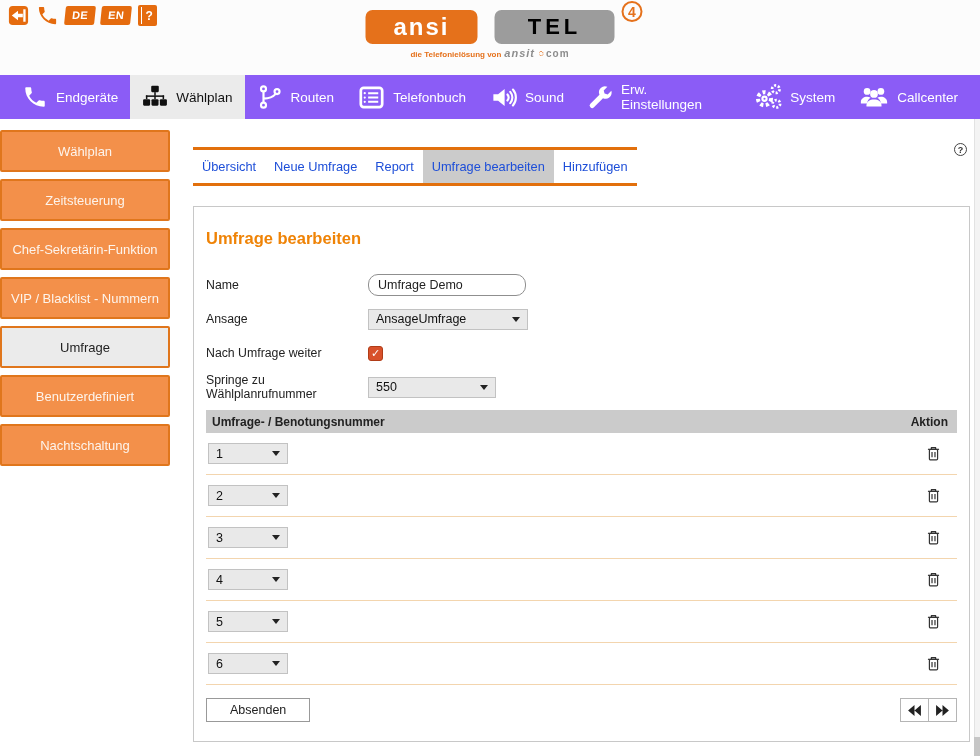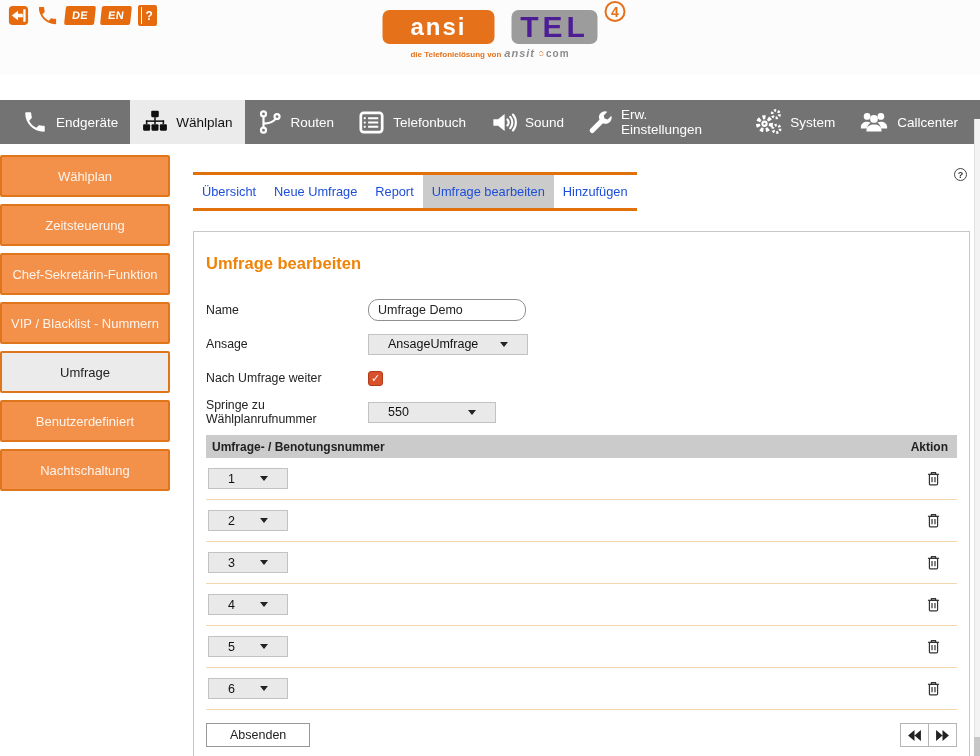--- a/index.html
+++ b/index.html
@@ -16,34 +16,34 @@
   .helpbook { position:relative; display:inline-flex; align-items:center; justify-content:center;
               width:19px; height:21px; background:#e56b0e; border-radius:2px; color:#fff;
               font-weight:bold; font-size:12px; padding-left:4px; }
   .helpbook::before { content:""; position:absolute; left:3px; top:2px; bottom:2px; width:1.6px; background:#fff; }
 
   .logo { position:absolute; left:50%; top:10px; transform:translateX(-50%); text-align:center; }
   .logo-row { position:relative; display:flex; gap:17px; }
   .logo-ansi { width:112px; height:34px; background:#e5711b; border-radius:7px; color:#fff;
                font-weight:bold; font-size:24px; letter-spacing:2px; display:flex; align-items:center;
                justify-content:center; text-transform:lowercase; }
-  .logo-tel  { width:86px; height:34px; background:#9c9c9c; border-radius:7px; color:#4c1d95;
-               font-weight:bold; font-size:30px; letter-spacing:4px; display:flex; align-items:center; justify-content:center; }
+  .logo-tel  { width:120px; height:34px; background:#9c9c9c; border-radius:7px; color:#000000;
+               font-weight:bold; font-size:22px; letter-spacing:4px; display:flex; align-items:center; justify-content:center; }
   .logo-version { position:absolute; right:-28px; top:-9px; width:21px; height:21px; border:2px solid #e5711b;
                border-radius:50%; color:#e5711b; font-weight:bold; font-size:14px;
                display:flex; align-items:center; justify-content:center; }
   .logo-tagline { margin-top:3px; font-size:8px; color:#e5711b; font-weight:bold; display:flex;
                align-items:baseline; justify-content:center; gap:3px; }
   .tg-brand { color:#8d8d8d; font-style:italic; font-size:11px; letter-spacing:1px; }
   .tg-dot { width:5px; height:5px; border:1px dotted #e5711b; border-radius:50%; align-self:center; }
   .tg-tld { color:#8d8d8d; font-size:10px; letter-spacing:1px; }
 
   
-  .mainnav { height:44px; background:#737373; display:flex; align-items:stretch;
-             justify-content:space-between; padding:0 10px;margin-top:25px; }
+  .mainnav { height:44px; background:#8b5cf6; display:flex; align-items:stretch;
+             justify-content:space-between; padding:0 10px; }
   .nav-item { display:flex; align-items:center; gap:8px; padding:0 12px; color:#fff;
               font-size:13.5px; cursor:pointer; }
   .nav-item.active { background:#ebebeb; color:#111; }
   .nav-item svg { flex:none; }
 
   
   .main { display:flex; }
   .sidebar { width:193px; flex:none; padding-top:11px; }
   .side-btn { display:flex; align-items:center; justify-content:center; width:170px; height:42px;
               margin-bottom:7px; background:#f3904a; border:2px solid #e0761c; border-radius:2px;
@@ -63,21 +63,21 @@
   
   .panel { width:777px; height:536px; margin-top:20px; border:1px solid #c8c8c8; background:#fff;
            padding:14px 12px 0 12px; }
   .panel h2 { color:#ef8306; font-size:16.5px; font-weight:bold; margin:8px 0 26px 0; }
 
   .form-row { display:flex; align-items:center; height:22px; margin-bottom:12px; font-size:12.3px; }
   .form-row .lbl { width:162px; flex:none; }
   .txt-input { width:158px; height:22px; border:1px solid #8f8f8f; border-radius:10px; padding:0 9px;
                font-size:12.5px; font-family:inherit; color:#222; background:#fff; }
   .select { background:#e9e9e9; border:1px solid #c2c2c2; height:21px; display:flex; align-items:center;
-            justify-content:space-between; padding:0 19px; font-size:12.5px; cursor:pointer; color:#111; }
+            justify-content:space-between; padding:0 7px; font-size:12.5px; cursor:pointer; color:#111; }
   .caret { width:0; height:0; border-left:4px solid transparent; border-right:4px solid transparent;
            border-top:5px solid #222; margin-left:8px; }
   .w160 { width:160px; } .w128 { width:128px; } .w80 { width:80px; }
   .checkbox { width:15px; height:15px; background:#d8512b; border:1px solid #b03c17; border-radius:3px;
               color:#fff; font-size:11px; font-weight:bold; display:flex; align-items:center;
               justify-content:center; cursor:pointer; line-height:1; }
 
   
   .thead { display:flex; justify-content:space-between; align-items:center; background:#cbcbcb;
            height:23px; font-weight:bold; font-size:12px; padding:0 9px 0 6px; }

